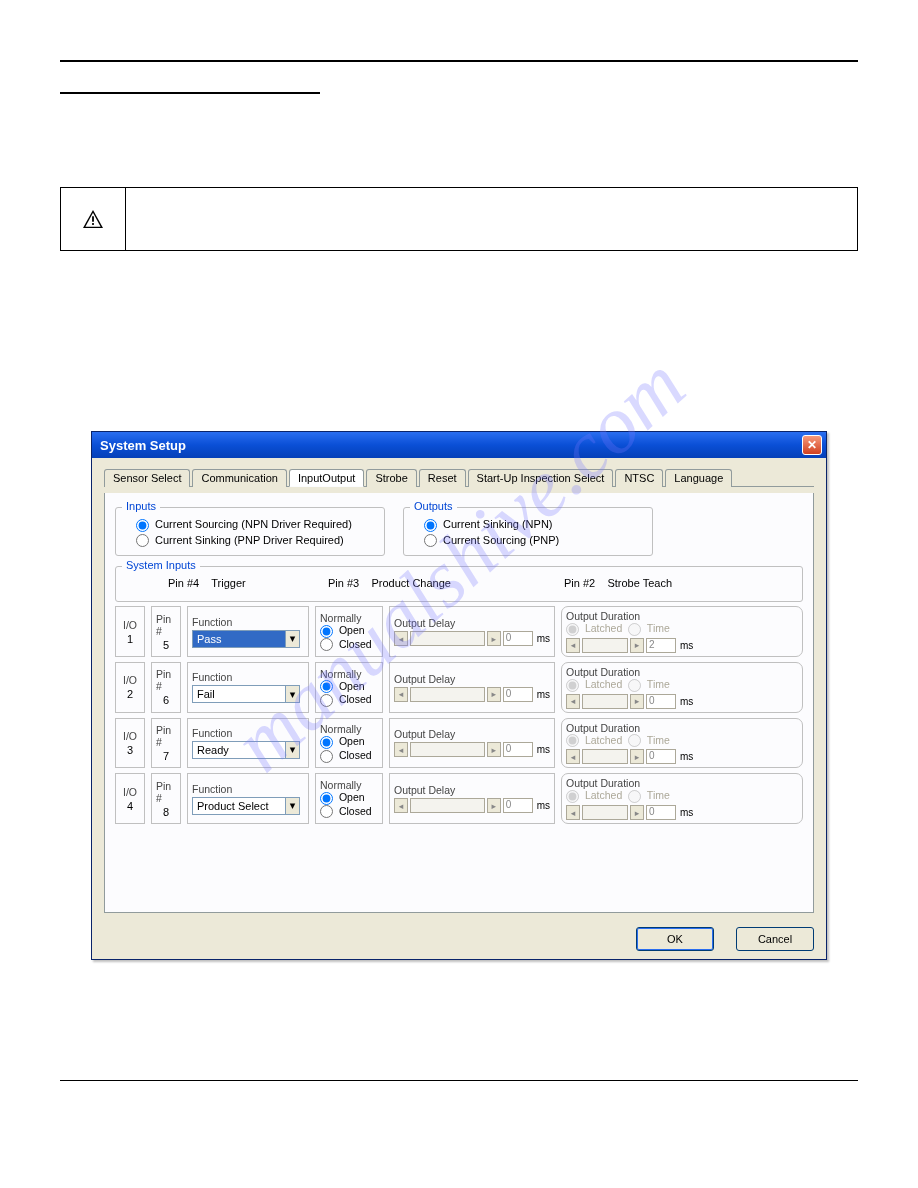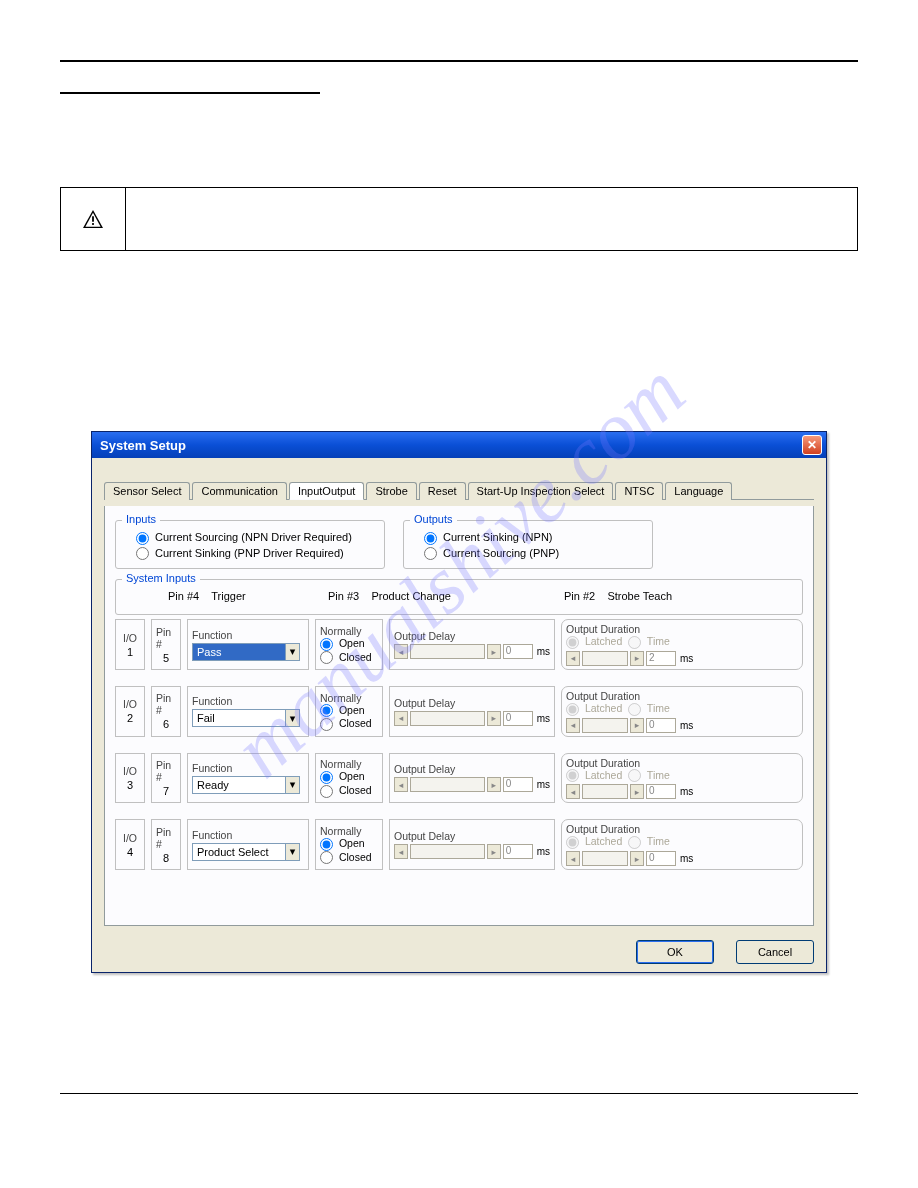--- a/index.html
+++ b/index.html
@@ -77,21 +77,21 @@
     background: linear-gradient(to bottom, #f89a7b, #d04020);
     border: 1px solid #fff;
     border-radius: 3px;
     color: #fff;
     font-weight: bold;
     display: flex; align-items: center; justify-content: center;
     font-size: 12px;
     line-height: 1;
   }
   .dialog-body {
-    padding: 23px 12px 8px 12px;
+    padding: 10px 12px 8px 12px;
     position: relative;
   }
   
   .tabs {
     display: flex;
     gap: 0;
     border-bottom: 1px solid #919b9c;
     margin-bottom: 6px;
   }
   .tab {
@@ -146,21 +146,21 @@
     padding: 2px 4px 6px 4px;
   }
   .lbl-pin4 { width: 200px; padding-left: 40px; }
   .lbl-pin3 { width: 220px; padding-left: 0; }
   .lbl-pin2 { flex:1; padding-left: 16px; }
 
   
   .io-row {
     display: flex;
     gap: 6px;
-    margin-bottom: 16px;
+    margin-bottom: 5px;
     align-items: stretch;
   }
   .cell {
     border: 1px solid #c0c0c0;
     padding: 3px 4px;
     font-size: 10.5px;
     display: flex;
     flex-direction: column;
     justify-content: center;
   }

